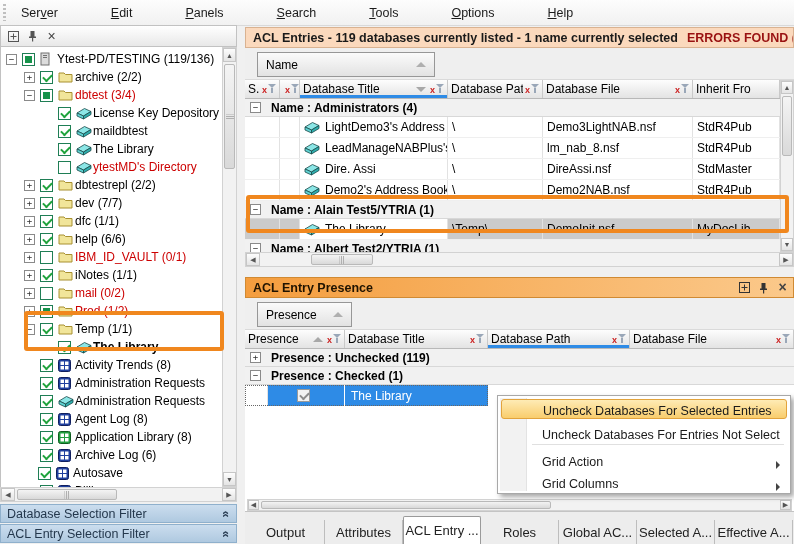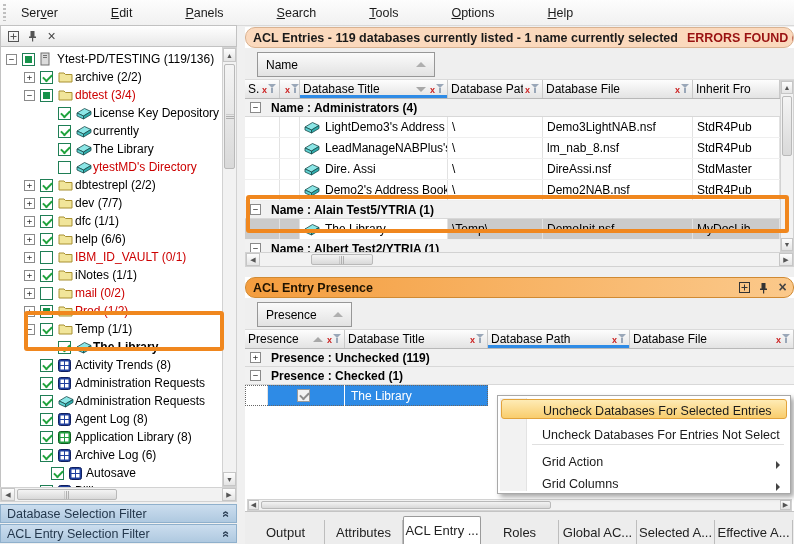--- a/index.html
+++ b/index.html
@@ -50,21 +50,21 @@
   .sgrip.v{width:5px;height:8px;background:repeating-linear-gradient(90deg,#B0B0B0 0 1px,transparent 1px 2px);}
   #tree-vscroll{right:0;top:22px;width:15px;height:440px;}
   #tree-hscroll{left:0;top:462px;width:237px;height:15px;}
   .filter-bar{position:absolute;left:0;width:237px;height:19px;box-sizing:border-box;
     background:linear-gradient(#CBDDEE,#AFC9E0);border:1px solid #8FB0CC;
     display:flex;align-items:center;padding:0 6px;color:#24384D;font-size:12.5px;}
   .filter-bar .flabel{flex:1;}
   .chev{display:inline-block;transform:rotate(90deg);font-size:12px;color:#2E4258;font-weight:bold;}
   
   .rt-hdr{position:absolute;left:0;top:0;width:549px;height:21px;box-sizing:border-box;
-    display:flex;align-items:center;padding:0 4px 0 7px;font-weight:bold;font-size:12.5px;white-space:nowrap;overflow:hidden;border-radius:10px;}
+    display:flex;align-items:center;padding:0 4px 0 7px;font-weight:bold;font-size:12.5px;white-space:nowrap;overflow:hidden;}
   .gb-bar{position:absolute;left:0;width:549px;height:32px;background:#EFEFEF;border-bottom:1px solid #DADADA;box-sizing:border-box;}
   .gb-box{position:absolute;left:12px;top:4px;height:25px;box-sizing:border-box;
     background:linear-gradient(#FBFBFB,#E2E2E2);border:1px solid #979797;
     display:flex;align-items:center;padding:0 8px;font-size:12px;}
   .gb-box .gblabel{flex:1;}
   .tri-up{width:0;height:0;border-left:5px solid transparent;border-right:5px solid transparent;border-bottom:5px solid #AFAFAF;}
   .colhdr{position:absolute;left:0;width:549px;height:19px;display:flex;
     background:linear-gradient(#FDFDFD,#E3E3E3);border-bottom:1px solid #B8B8B8;box-sizing:border-box;}
   .col{position:relative;box-sizing:border-box;border-right:1px solid #C9C9C9;
     display:flex;align-items:center;padding:0 3px;font-size:12px;overflow:hidden;white-space:nowrap;}
@@ -213,21 +213,21 @@
       <div class="trow" style="padding-left: 41px;">
         <span class="exp hiddenbox"></span>
         <span class="cb on"></span>
         <span class="ticon">
           <svg width="16" height="13">
             <polygon points="1,6 8.5,1.5 15,4.5 7.5,9" fill="#8BE6E6" stroke="#184848" stroke-width="0.8"></polygon>
             <polygon points="7.5,9 15,4.5 15,7.5 7.5,12" fill="#2FAFAF" stroke="#184848" stroke-width="0.8"></polygon>
             <polygon points="1,6 7.5,9 7.5,12 1,9" fill="#5FD3D3" stroke="#184848" stroke-width="0.8"></polygon>
           </svg>
         </span>
-        <span class="tlabel">currently</span>
+        <span class="tlabel">maildbtest</span>
       </div>
       <div class="trow" style="padding-left: 41px;">
         <span class="exp hiddenbox"></span>
         <span class="cb on"></span>
         <span class="ticon">
           <svg width="16" height="13">
             <polygon points="1,6 8.5,1.5 15,4.5 7.5,9" fill="#8BE6E6" stroke="#184848" stroke-width="0.8"></polygon>
             <polygon points="7.5,9 15,4.5 15,7.5 7.5,12" fill="#2FAFAF" stroke="#184848" stroke-width="0.8"></polygon>
             <polygon points="1,6 7.5,9 7.5,12 1,9" fill="#5FD3D3" stroke="#184848" stroke-width="0.8"></polygon>
           </svg>
@@ -423,21 +423,21 @@
           <svg width="13" height="13">
             <rect x="0.5" y="0.5" width="12" height="12" rx="2" fill="#1F3F9E" stroke="#101F5E"></rect>
             <rect x="2.5" y="2.5" width="3.5" height="3.5" fill="#fff"></rect>
             <rect x="7" y="2.5" width="3.5" height="3.5" fill="#fff"></rect>
             <rect x="2.5" y="7" width="3.5" height="3.5" fill="#fff"></rect>
             <rect x="7" y="7" width="3.5" height="3.5" fill="#fff"></rect>
           </svg>
         </span>
         <span class="tlabel">Archive Log (6)</span>
       </div>
-      <div class="trow" style="padding-left: 34px;">
+      <div class="trow" style="padding-left: 21px;">
         <span class="exp hiddenbox"></span>
         <span class="cb on"></span>
         <span class="ticon">
           <svg width="13" height="13">
             <rect x="0.5" y="0.5" width="12" height="12" rx="2" fill="#1F3F9E" stroke="#101F5E"></rect>
             <rect x="2.5" y="2.5" width="3.5" height="3.5" fill="#fff"></rect>
             <rect x="7" y="2.5" width="3.5" height="3.5" fill="#fff"></rect>
             <rect x="2.5" y="7" width="3.5" height="3.5" fill="#fff"></rect>
             <rect x="7" y="7" width="3.5" height="3.5" fill="#fff"></rect>
           </svg>

